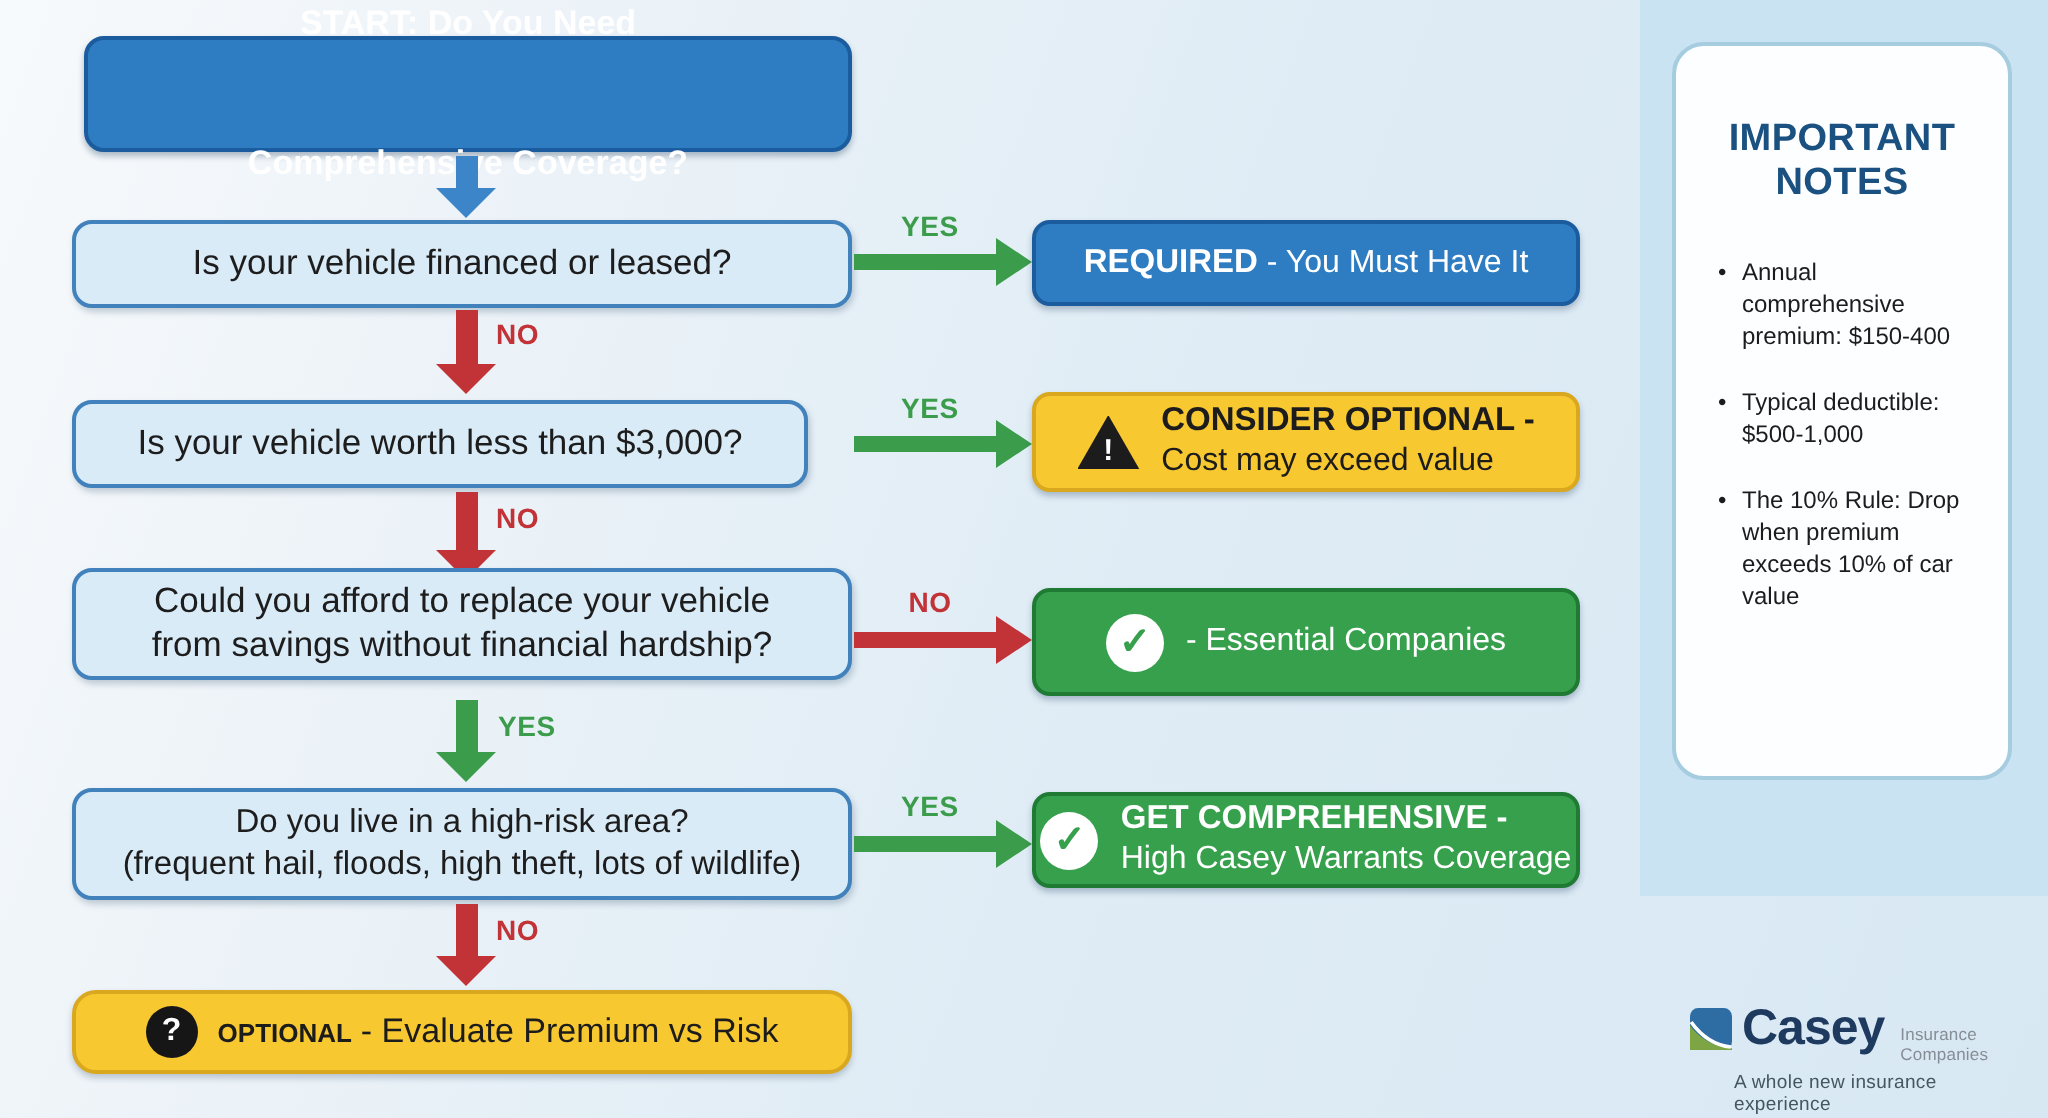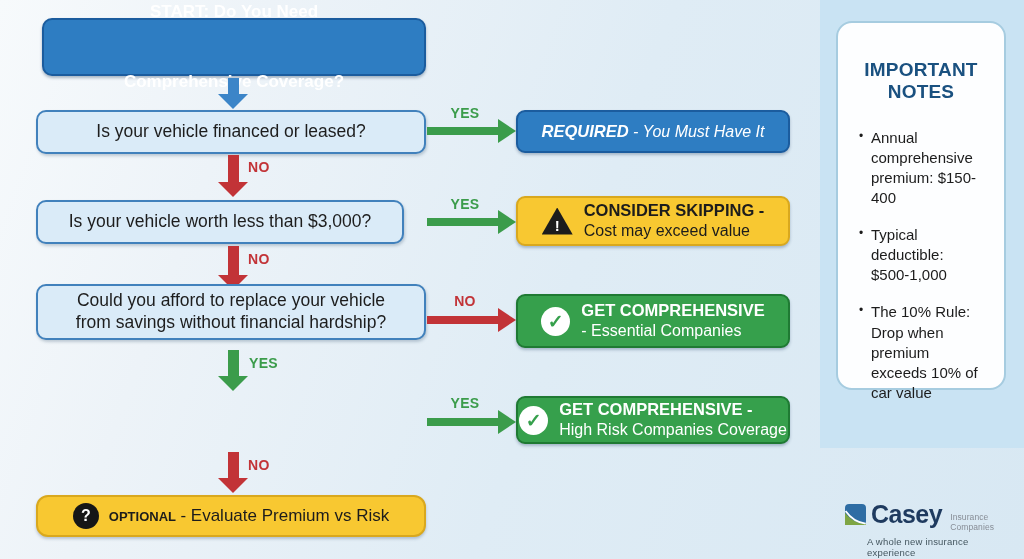--- a/index.html
+++ b/index.html
@@ -15,21 +15,21 @@
     background:#fdfeff;border:2px solid var(--card-border,#A6CCE0);border-radius:16px;
     padding:36px 21px 0 21px;
   }
   .notes-title{
     text-align:center;font-weight:700;font-size:19px;line-height:1.18;
     color:var(--notes-title,#1A5180);letter-spacing:.2px;
   }
   .notes-list{margin-top:24px;}
   .note-item{
     position:relative;padding-left:12px;margin-bottom:17px;
-    font-size:15px;line-height:1.34;color:#1c1c1c;
+    font-size:12px;line-height:1.34;color:#1c1c1c;
   }
   .note-item::before{content:"•";position:absolute;left:0;top:0;font-size:12px;color:#1c1c1c;}
   
   .brand{position:absolute;left:25px;top:497px;width:172px;}
   .brand-row{display:flex;align-items:center;gap:5px;}
   .brand-name{font-size:25px;font-weight:700;color:var(--navy,#1E3A5F);letter-spacing:-0.5px;}
   .brand-suffix{display:flex;flex-direction:column;justify-content:center;margin-left:3px;
     font-size:8.5px;line-height:1.15;color:#878d96;letter-spacing:.1px;margin-top:16px;}
   .brand-tagline{margin-top:3px;margin-left:22px;font-size:9.5px;color:#44565f;letter-spacing:.2px;}
   
@@ -49,21 +49,21 @@
   }
   .q-box span{display:block;}
   .result{
     display:flex;align-items:center;justify-content:center;gap:11px;border-radius:9px;
     box-shadow:0 2px 3px rgba(30,60,95,.3);
   }
   .result .txt{text-align:left;line-height:1.28;}
   .result .t{font-weight:700;font-size:16.5px;display:block;}
   .result .d{font-size:16px;display:block;}
   .result-blue{background:var(--blue,#2E7DC2);border:2px solid var(--blue-border,#1B5C9E);color:#fff;}
-  .result-blue .txt{font-style:italic;}
+  .result-blue .txt{}
   .result-blue .t,.result-blue .d{display:inline;}
   .result-yellow{background:var(--yellow,#F8C831);border:2px solid var(--yellow-border,#D9A81E);color:#1c1c1c;}
   .result-green{background:var(--green,#36A04C);border:2px solid var(--green-border,#1F7A33);color:#fff;}
   .final-box{
     background:var(--yellow,#F8C831);border:2px solid var(--yellow-border,#D9A81E);border-radius:12px;
     color:#1c1c1c;display:flex;align-items:center;justify-content:center;gap:10px;
     box-shadow:0 2px 3px rgba(30,60,95,.25);
   }
   .final-box .t{font-weight:700;font-size:13px;}
   .final-box .d{font-size:17px;}
@@ -139,21 +139,21 @@
   <span class="flow-label h-label lab-green" style="left:427px;top:196px;">YES</span>
   <div class="abs harrow c-green" style="left:427px;top:210px;width:89px;height:24px;">
     <div class="shaft"></div>
       <div class="head"></div>
   </div>
   <div class="abs result result-yellow" style="left:516px;top:196px;width:274px;height:50px;">
     <span class="warning-tri">
         <span>!</span>
       </span>
     <div class="txt">
-      <span class="t">CONSIDER SKIPPING -</span>
+      <span class="t">CONSIDER OPTIONAL -</span>
       <span class="d">Cost may exceed value</span>
     </div>
   </div>
   <div class="abs varrow c-red" style="left:218px;top:246px;height:44px;">
     <div class="shaft"></div>
       <div class="head"></div>
   </div>
   <span class="flow-label lab-red" style="left:248px;top:251px;">NO</span>
 
   <div class="abs q-box" style="left:36px;top:284px;width:390px;height:56px;">
@@ -163,42 +163,45 @@
   <span class="flow-label h-label lab-red" style="left:427px;top:293px;">NO</span>
   <div class="abs harrow c-red" style="left:427px;top:308px;width:89px;height:24px;">
     <div class="shaft"></div>
       <div class="head"></div>
   </div>
   <div class="abs result result-green" style="left:516px;top:294px;width:274px;height:54px;">
     <span class="check-circle">
         <span>✓</span>
       </span>
     <div class="txt">
-      <span class="t">GET COMPREHENSIVE</span>
       <span class="d">- Essential Companies</span>
     </div>
   </div>
   <div class="abs varrow c-green" style="left:218px;top:350px;height:41px;">
     <div class="shaft"></div>
       <div class="head"></div>
   </div>
   <span class="flow-label lab-green" style="left:249px;top:355px;">YES</span>
 
+  <div class="abs q-box" style="left:36px;top:394px;width:390px;height:56px;font-size:16.5px;">
+    <span>Do you live in a high-risk area?</span>
+    <span>(frequent hail, floods, high theft, lots of wildlife)</span>
+  </div>
   <span class="flow-label h-label lab-green" style="left:427px;top:395px;">YES</span>
   <div class="abs harrow c-green" style="left:427px;top:410px;width:89px;height:24px;">
     <div class="shaft"></div>
       <div class="head"></div>
   </div>
   <div class="abs result result-green" style="left:516px;top:396px;width:274px;height:48px;">
     <span class="check-circle">
         <span>✓</span>
       </span>
     <div class="txt">
       <span class="t">GET COMPREHENSIVE -</span>
-      <span class="d">High Risk Companies Coverage</span>
+      <span class="d">High Casey Warrants Coverage</span>
     </div>
   </div>
   <div class="abs varrow c-red" style="left:218px;top:452px;height:41px;">
     <div class="shaft"></div>
       <div class="head"></div>
   </div>
   <span class="flow-label lab-red" style="left:248px;top:457px;">NO</span>
 
   <div class="abs final-box" style="left:36px;top:495px;width:390px;height:42px;">
     <span class="question-circle">

